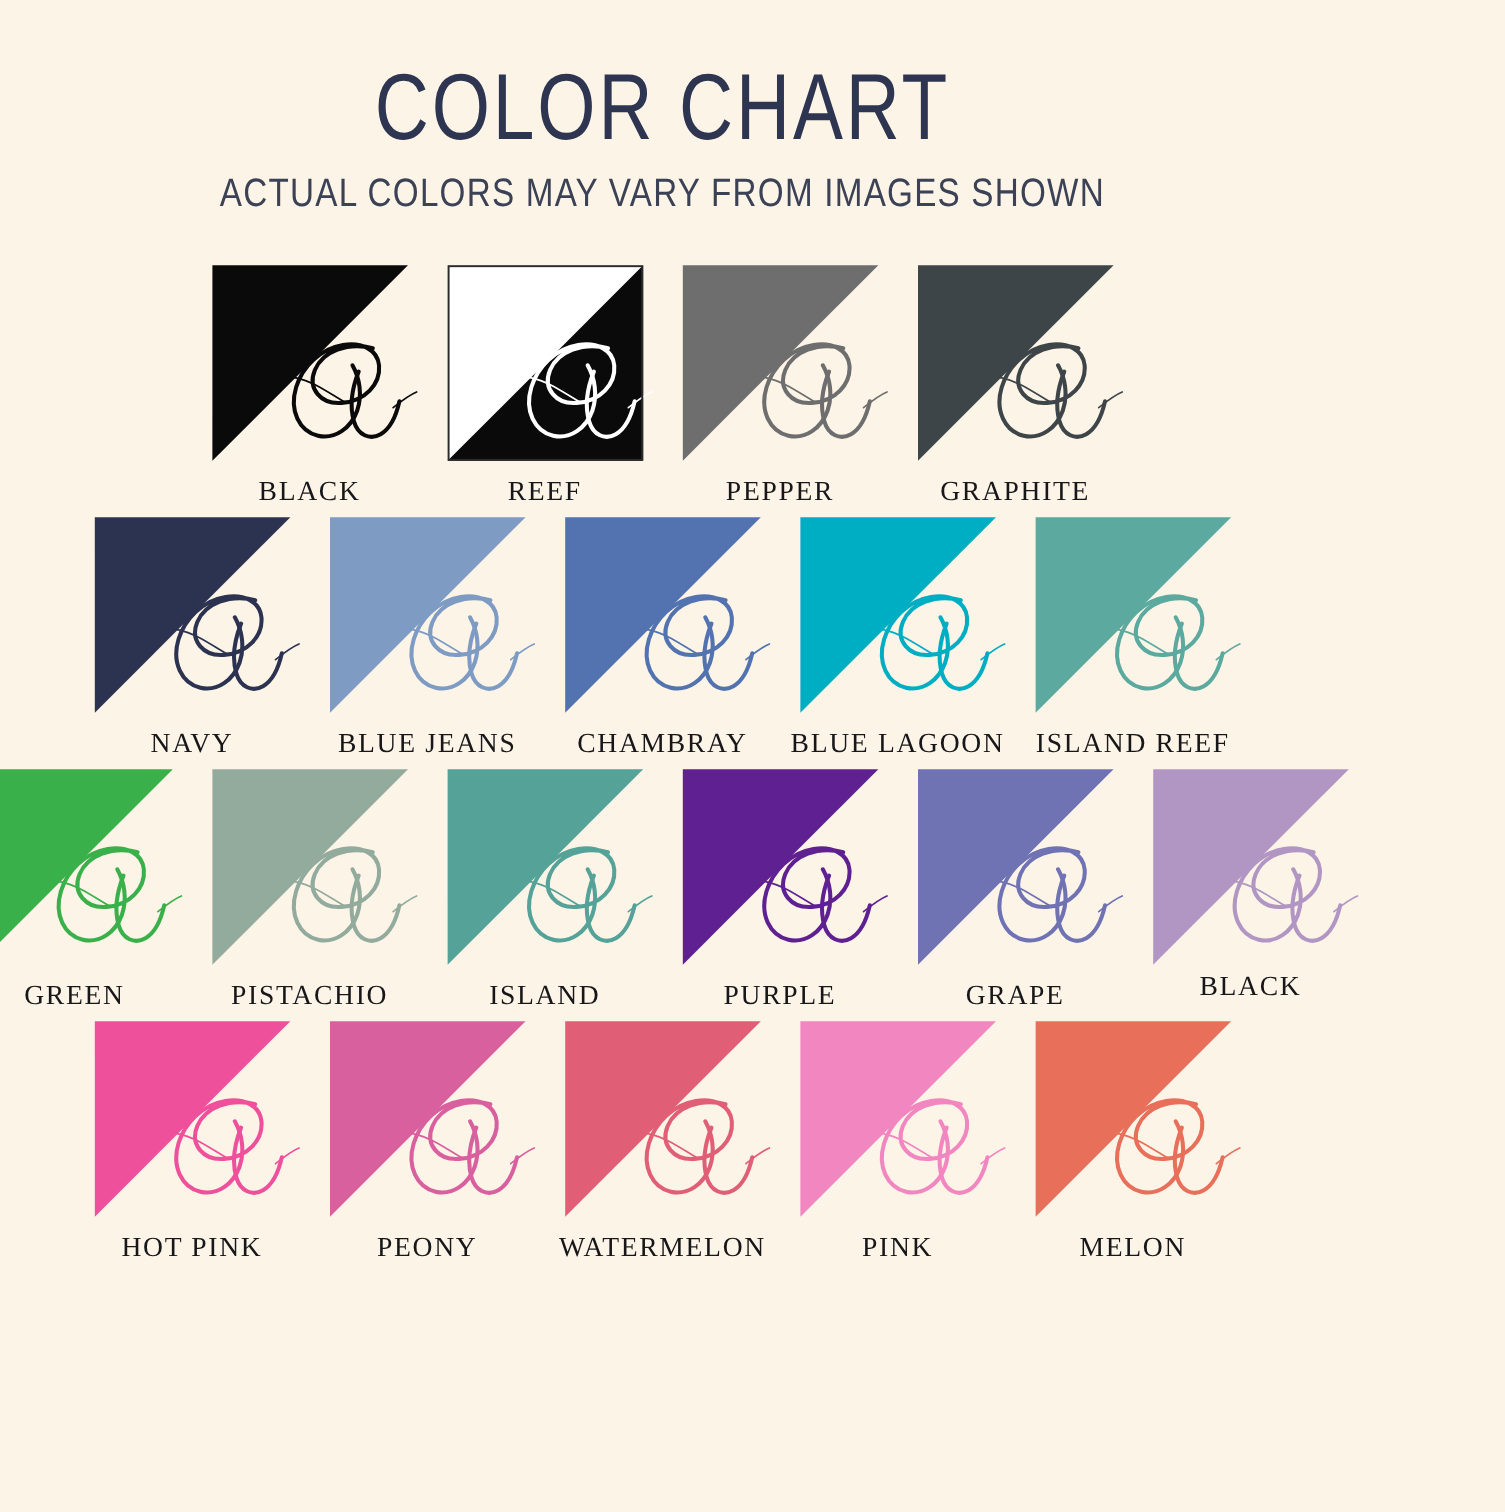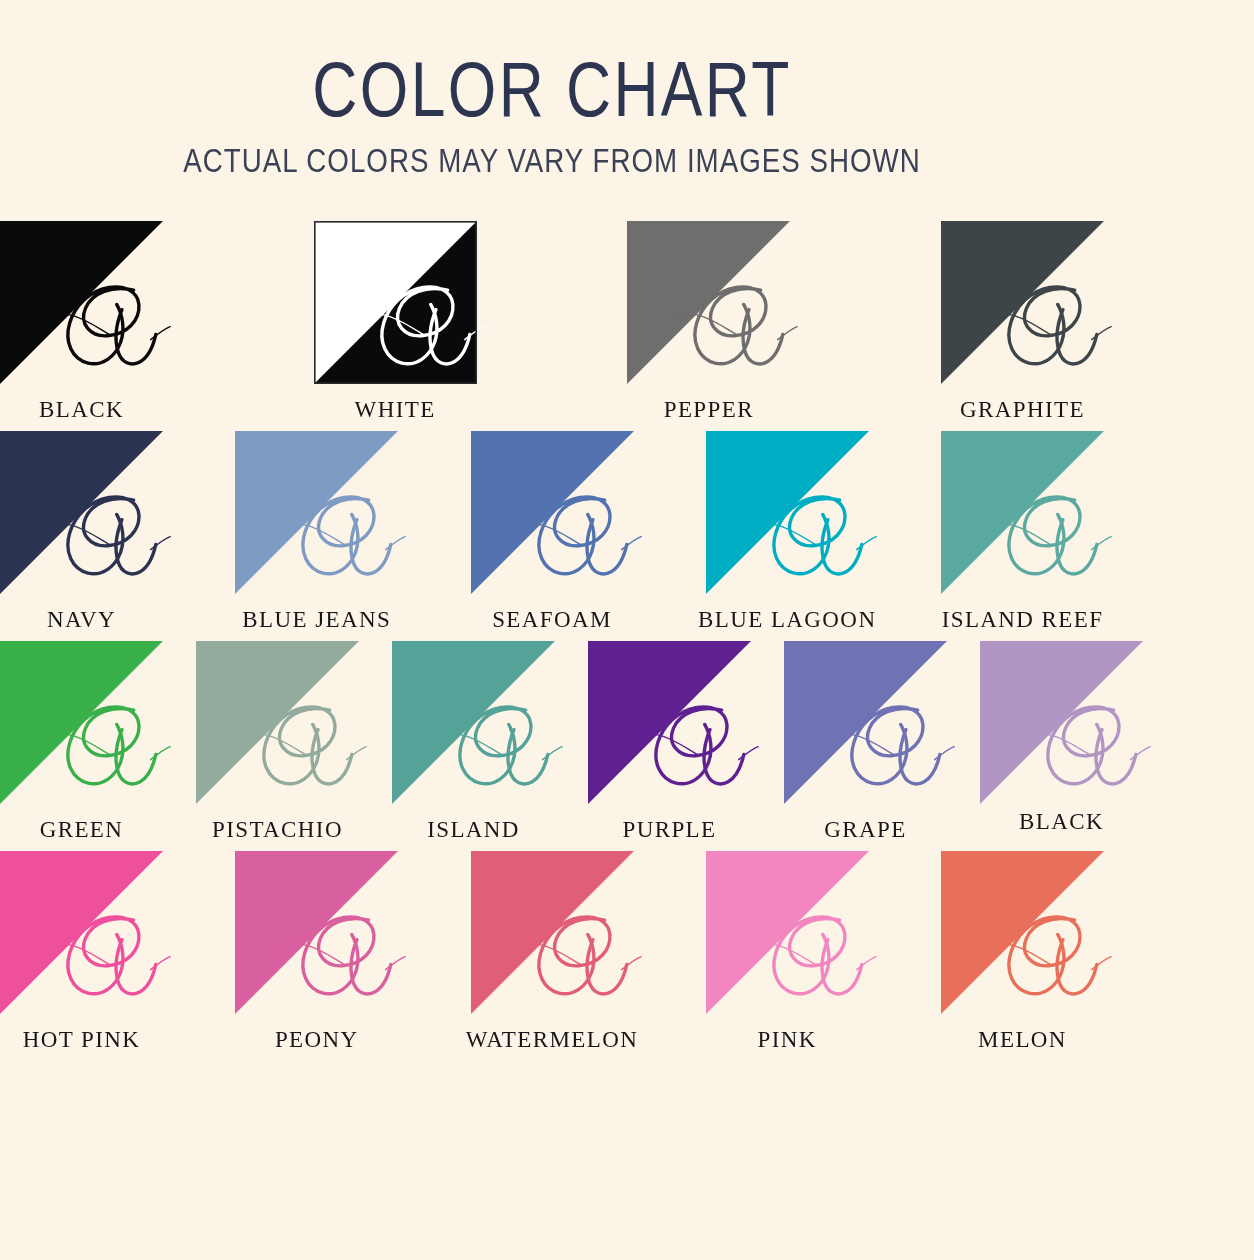--- a/index.html
+++ b/index.html
@@ -52,21 +52,21 @@
     margin: 16px 0 0 0;
     white-space: nowrap;
   }
 
   
   .rows {
     margin-top: 44px;
   }
   .swatch-row {
     display: flex;
-    justify-content: space-between;
+    justify-content: center;
     align-items: flex-start;
     column-gap: 33px;
     margin-bottom: 9px;
   }
 
   .swatch-cell {
     width: 163px;
     display: flex;
     flex-direction: column;
     align-items: center;
@@ -145,21 +145,21 @@
               <polygon points="200,0 200,200 0,200" fill="#0a0a0a"></polygon>
               <g transform="translate(44,56) scale(0.80)" fill="none" stroke-linecap="round" stroke-linejoin="round">
                 <path d="M 2 96 C 10 78 30 70 52 74 C 76 79 96 95 116 106" stroke="#ffffff" stroke-width="2.2"></path>
                 <path d="M 150 36 C 118 28 86 40 76 64 C 66 88 84 108 110 106 C 140 104 160 82 158 58 C 156 38 136 28 112 32 C 82 37 60 60 52 86 C 43 116 56 142 80 148 C 102 153 122 138 130 116 C 137 96 133 74 124 58" stroke="#ffffff" stroke-width="5.2"></path>
                 <path d="M 132 66 C 124 86 120 110 126 130 C 131 147 146 154 160 146 C 172 139 180 122 184 104" stroke="#ffffff" stroke-width="5.2"></path>
                 <path d="M 176 112 C 186 104 196 96 206 92" stroke="#ffffff" stroke-width="2.2"></path>
               </g>
               <rect x="1" y="1" width="198" height="198" fill="none" stroke="#2a2a2a" stroke-width="2"></rect>
             </svg>
           </div>
-          <div class="swatch-label">WHITE</div>
+          <div class="swatch-label">REEF</div>
         </div>
         <div class="swatch-cell">
           <div class="swatch-art">
             <svg viewBox="0 0 200 200" preserveAspectRatio="none">
               <defs>
                 <clipPath id="clip-0-2">
                   <rect x="0" y="0" width="200" height="200"></rect>
                 </clipPath>
               </defs>
               <rect x="0" y="0" width="200" height="200" fill="#fdf4e8"></rect>
@@ -247,21 +247,21 @@
               <rect x="0" y="0" width="200" height="200" fill="#fdf4e8"></rect>
               <polygon points="0,0 200,0 0,200" fill="#5273b0"></polygon>
               <g transform="translate(44,56) scale(0.80)" fill="none" stroke-linecap="round" stroke-linejoin="round">
                 <path d="M 2 96 C 10 78 30 70 52 74 C 76 79 96 95 116 106" stroke="#5273b0" stroke-width="2.2"></path>
                 <path d="M 150 36 C 118 28 86 40 76 64 C 66 88 84 108 110 106 C 140 104 160 82 158 58 C 156 38 136 28 112 32 C 82 37 60 60 52 86 C 43 116 56 142 80 148 C 102 153 122 138 130 116 C 137 96 133 74 124 58" stroke="#5273b0" stroke-width="5.2"></path>
                 <path d="M 132 66 C 124 86 120 110 126 130 C 131 147 146 154 160 146 C 172 139 180 122 184 104" stroke="#5273b0" stroke-width="5.2"></path>
                 <path d="M 176 112 C 186 104 196 96 206 92" stroke="#5273b0" stroke-width="2.2"></path>
               </g>
             </svg>
           </div>
-          <div class="swatch-label">SEAFOAM</div>
+          <div class="swatch-label">CHAMBRAY</div>
         </div>
         <div class="swatch-cell">
           <div class="swatch-art">
             <svg viewBox="0 0 200 200" preserveAspectRatio="none">
               <defs>
                 <clipPath id="clip-1-3">
                   <rect x="0" y="0" width="200" height="200"></rect>
                 </clipPath>
               </defs>
               <rect x="0" y="0" width="200" height="200" fill="#fdf4e8"></rect>

